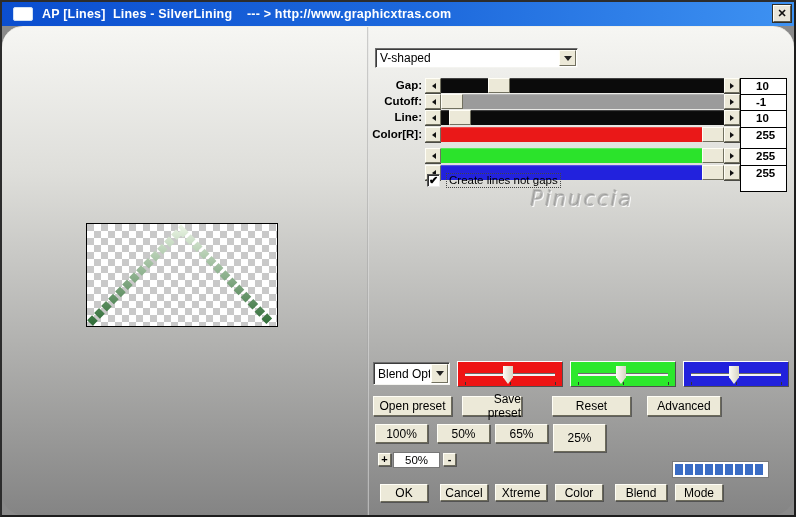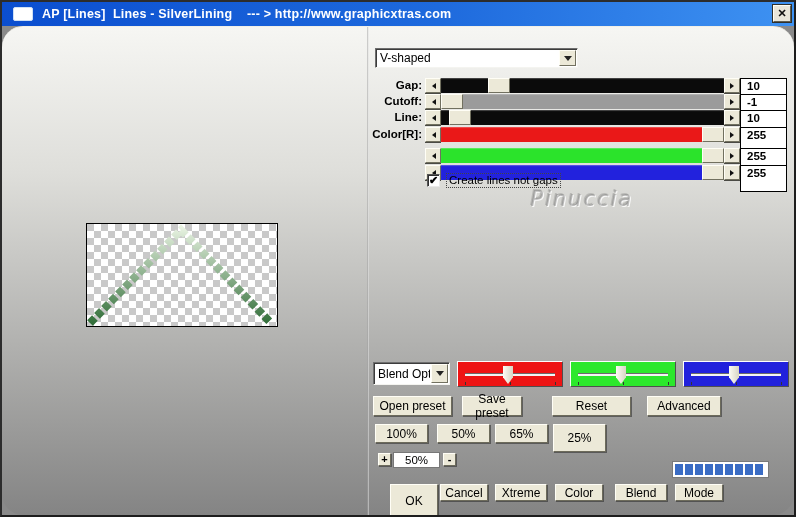--- a/index.html
+++ b/index.html
@@ -61,21 +61,21 @@
   .sbtn.left{ left:0; } .sbtn.right{ right:0; }
   .arr-l{ width:0; height:0; border:3px solid transparent; border-right:4px solid #111; margin-right:2px;}
   .arr-r{ width:0; height:0; border:3px solid transparent; border-left:4px solid #111; margin-left:2px;}
   .track{ position:absolute; left:16px; top:0; width:283px; height:15px; background:#000; box-shadow:inset 0 1px 1px rgba(255,255,255,.25); }
   .thumb{
     position:absolute; top:0; width:22px; height:15px; background:#ece9d8;
     border:1px solid; border-color:#fffef6 #71705f #71705f #fffef6; cursor:grab;
   }
   .vbox{
     position:absolute; left:738px; top:0; width:47px; height:27px;
-    background:#fff; border:1px solid #000; font-size:11.5px; padding:1px 6px; color:#000;
+    background:#fff; border:1px solid #000; font-size:11.5px; padding:1px 15px; color:#000;
   }
   
   .checkrow{ position:absolute; left:425px; top:146px; display:flex; align-items:center; }
   .checkbox{
     width:13px; height:13px; background:#fff; border:1px solid; border-color:#565656 #e8e8e8 #e8e8e8 #565656;
     box-shadow:inset 1px 1px 0 #2e2e2e; display:flex; align-items:center; justify-content:center;
     font-size:11px; font-weight:bold; color:#000; line-height:1; cursor:pointer;
   }
   .checklabel{ margin-left:6px; font-size:11.5px; color:#000; border:1px dotted #444; padding:0 2px 1px 2px; cursor:pointer; }
   
@@ -92,21 +92,21 @@
   .blend-trackbar{ position:absolute; top:334px; width:106px; height:26px; background:#e00;
     border:1px solid; border-color:#fdfdfd #4f4f4f #4f4f4f #fdfdfd; }
   .groove{ position:absolute; left:7px; right:7px; top:11px; height:3px; background:#f4f4f4; border-top:1px solid #6a6a6a; }
   .tb-thumb{
     position:absolute; top:4px; width:10px; height:18px; background:linear-gradient(90deg,#fdfcf5,#d8d5c4);
     clip-path:polygon(0 0,100% 0,100% 62%,50% 100%,0 62%); cursor:grab;
   }
   .tick{ position:absolute; bottom:1px; width:1px; height:3px; background:#333; }
   
   .btn{
-    position:absolute; background:#ece9d8; color:#000; font-size:12px; text-align:center;
+    position:absolute; background:#ece9d8; color:#000; font-size:12px; text-align:right;
     border:1px solid; border-color:#fffef6 #6d6b5b #6d6b5b #fffef6;
     box-shadow:1px 1px 0 rgba(40,40,40,.55); display:flex; align-items:center; justify-content:center;
     cursor:pointer; font-family:"Liberation Sans", sans-serif;
   }
   
   .step-btn{ width:13px; height:13px; font-size:11px; font-weight:bold; line-height:1; }
   .step-box{ position:absolute; left:391px; top:425px; width:47px; height:16px; background:#fff;
     border:1px solid #777; font-size:11.5px; text-align:center; padding-top:1px; color:#000; }
   
   .progress{ position:absolute; left:670px; top:434px; width:97px; height:17px; background:#fff;
@@ -307,21 +307,21 @@
         <span class="pseg" style="background: rgb(58, 108, 196);"></span>
         <span class="pseg" style="background: rgb(58, 108, 196);"></span>
         <span class="pseg" style="background: rgb(58, 108, 196);"></span>
         <span class="pseg" style="background: rgb(58, 108, 196);"></span>
         <span class="pseg" style="background: rgb(58, 108, 196);"></span>
         <span class="pseg" style="background: rgb(58, 108, 196);"></span>
         <span class="pseg" style="background: rgb(58, 108, 196);"></span>
         <span class="pseg" style="background: rgb(58, 108, 196);"></span>
       </div>
 
-    <button class="btn" style="left:388px; top:457px; width:48px; height:33px">OK</button>
+    <button class="btn" style="left:378px; top:457px; width:48px; height:18px">OK</button>
     <button class="btn" style="left:438px; top:457px; width:48px; height:17px">Cancel</button>
     <button class="btn" style="left:493px; top:457px; width:52px; height:17px">Xtreme</button>
     <button class="btn" style="left:553px; top:457px; width:48px; height:17px">Color</button>
     <button class="btn" style="left:613px; top:457px; width:52px; height:17px">Blend</button>
     <button class="btn" style="left:673px; top:457px; width:48px; height:17px">Mode</button>
 
   </div>
 </div>
 
 </body></html>

